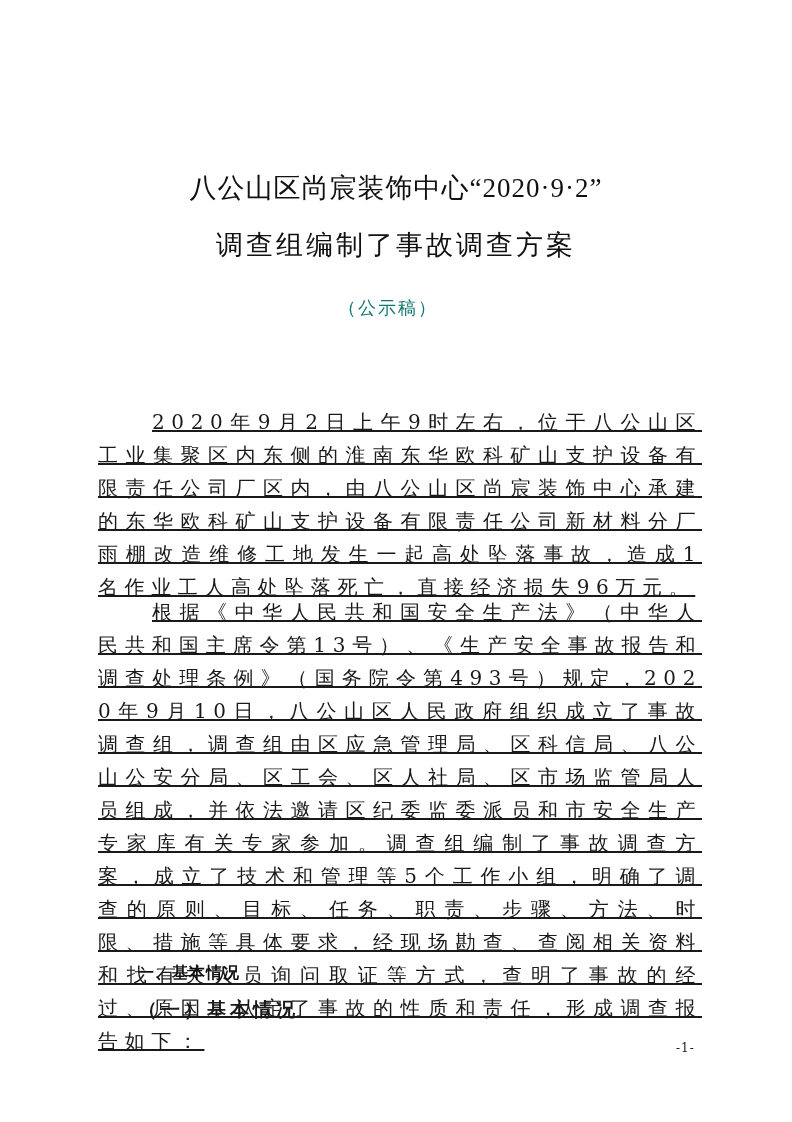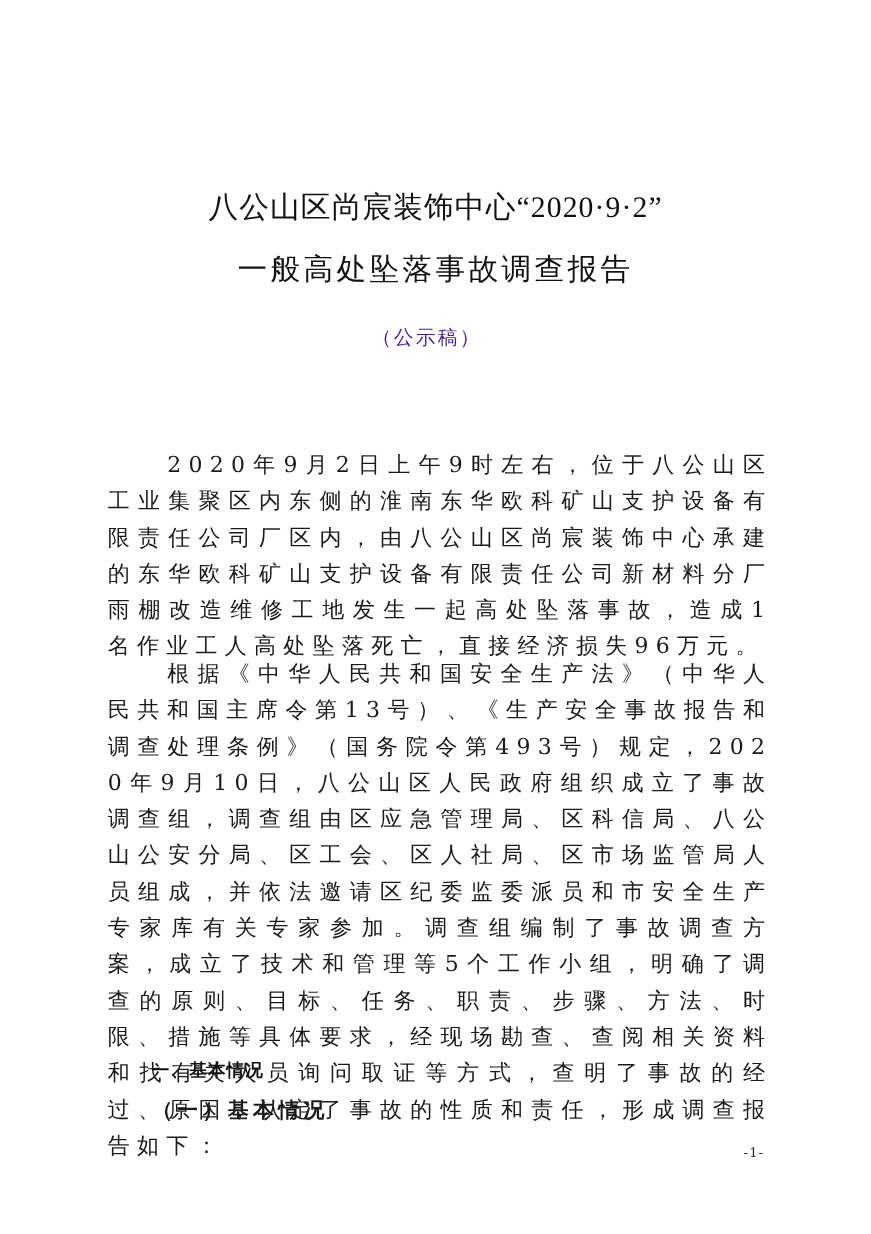--- a/index.html
+++ b/index.html
@@ -37,34 +37,35 @@
     .title.l1 { top: 172px; }
     .title.l2 { top: 229px; letter-spacing: 3px; }
     .subtitle {
       position: absolute;
       left: 0;
       top: 296px;
       width: 776px;
       text-align: center;
       font-size: 18px;
       line-height: 24px;
-      color: #4c1d95;
+      color: #0f766e;
       letter-spacing: 2px;
     }
     .body-text {
       position: absolute;
       left: 98px;
       width: 604px;
       font-size: 20px;
       line-height: 33px;
       letter-spacing: 6.6px;
       color: #1a1a1a;
       text-align: justify;
       text-align-last: left;
       word-break: break-all;
+      text-decoration: underline;
     }
     .para {
       margin: 0;
       text-indent: 54px;
     }
     #para-1 { top: 406px; }
     #para-2 { top: 596px; }
     .heading-1 {
       position: absolute;
       left: 138px;
@@ -95,21 +96,21 @@
       color: #222222;
       letter-spacing: 1px;
     }
   </style>
 </head>
 <body>
 
 <div class="page">
 
   <div class="title l1">八公山区尚宸装饰中心“2020·9·2”</div>
-  <div class="title l2">一般高处坠落事故调查报告</div>
+  <div class="title l2">调查组编制了事故调查方案</div>
 
   <div class="subtitle">（公示稿）</div>
 
   <div class="body-text" id="para-1">
     <p class="para">2020年9月2日上午9时左右，位于八公山区工业集聚区内东侧的淮南东华欧科矿山支护设备有限责任公司厂区内，由八公山区尚宸装饰中心承建的东华欧科矿山支护设备有限责任公司新材料分厂雨棚改造维修工地发生一起高处坠落事故，造成1名作业工人高处坠落死亡，直接经济损失96万元。</p>
   </div>
 
   <div class="body-text" id="para-2">
     <p class="para">根据《中华人民共和国安全生产法》（中华人民共和国主席令第13号）、《生产安全事故报告和调查处理条例》（国务院令第493号）规定，2020年9月10日，八公山区人民政府组织成立了事故调查组，调查组由区应急管理局、区科信局、八公山公安分局、区工会、区人社局、区市场监管局人员组成，并依法邀请区纪委监委派员和市安全生产专家库有关专家参加。调查组编制了事故调查方案，成立了技术和管理等5个工作小组，明确了调查的原则、目标、任务、职责、步骤、方法、时限、措施等具体要求，经现场勘查、查阅相关资料和找有关人员询问取证等方式，查明了事故的经过、原因，认定了事故的性质和责任，形成调查报告如下：</p>
   </div>

